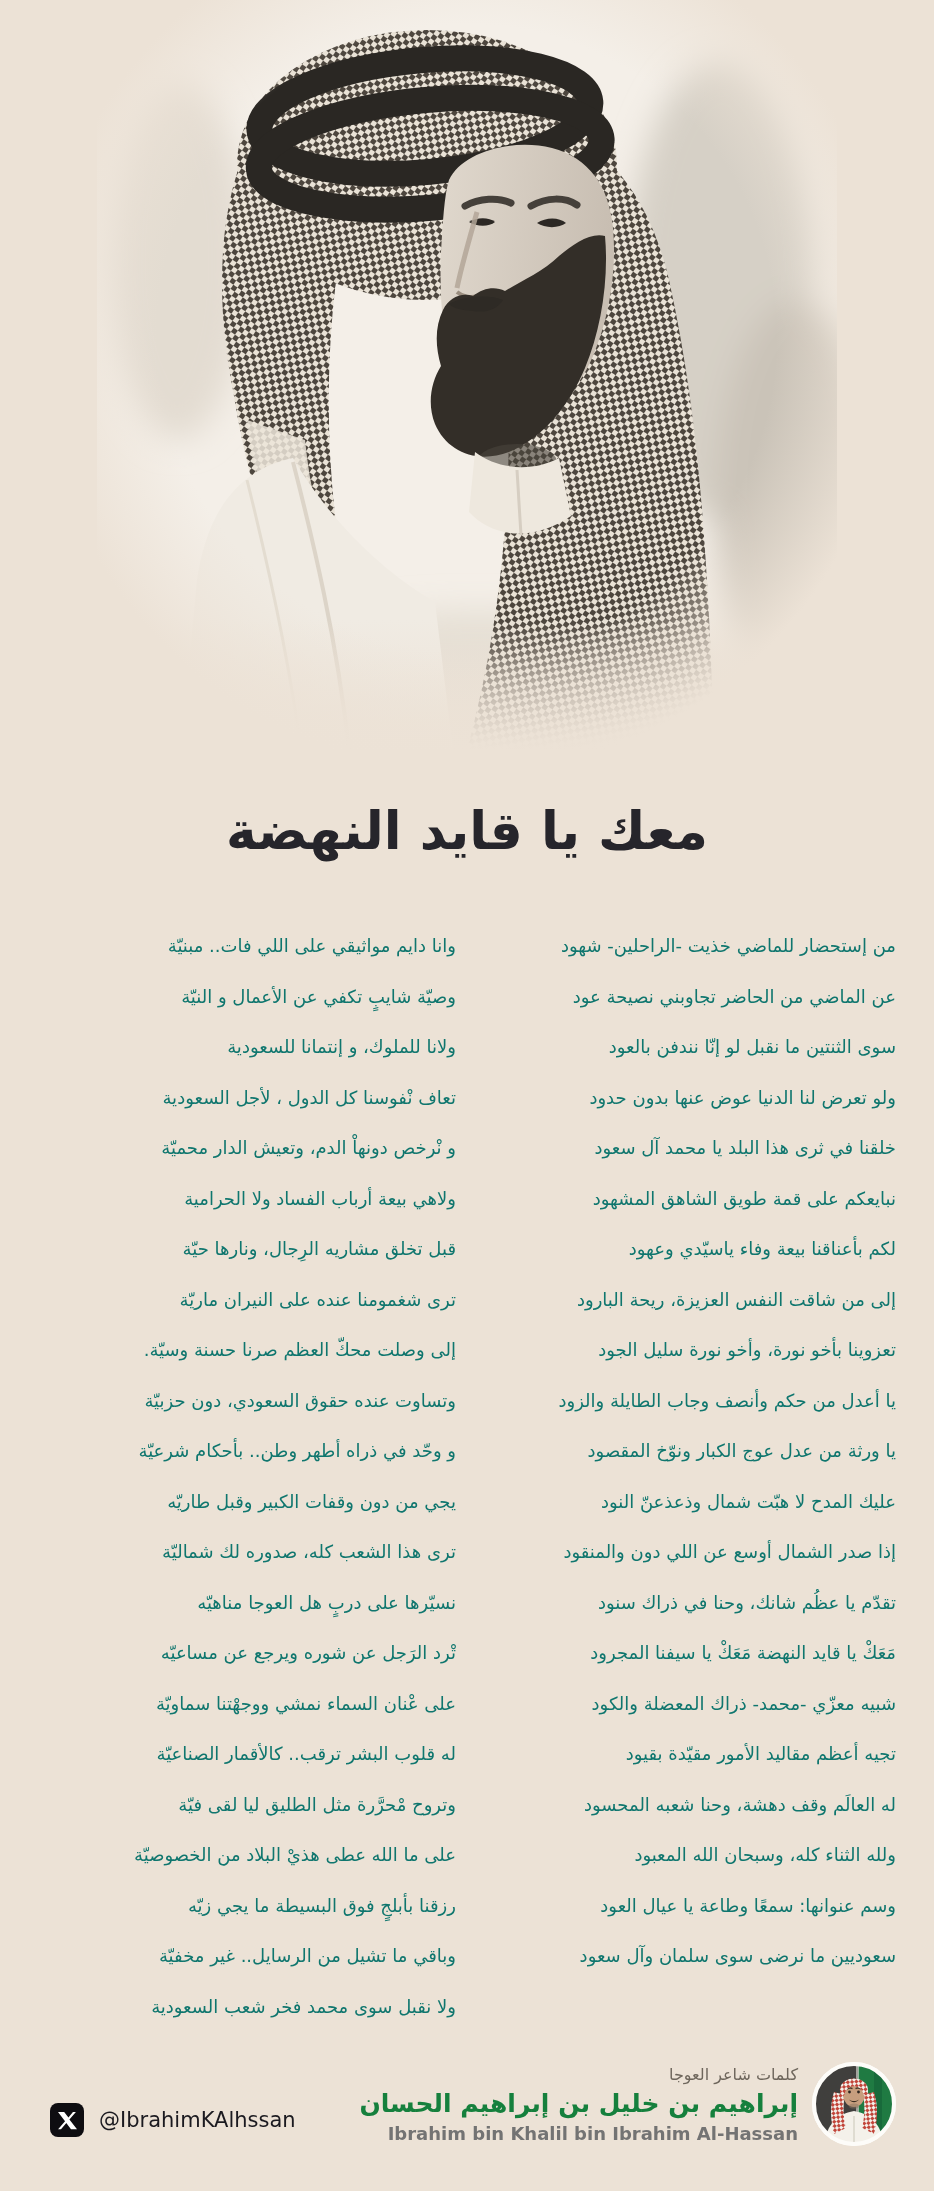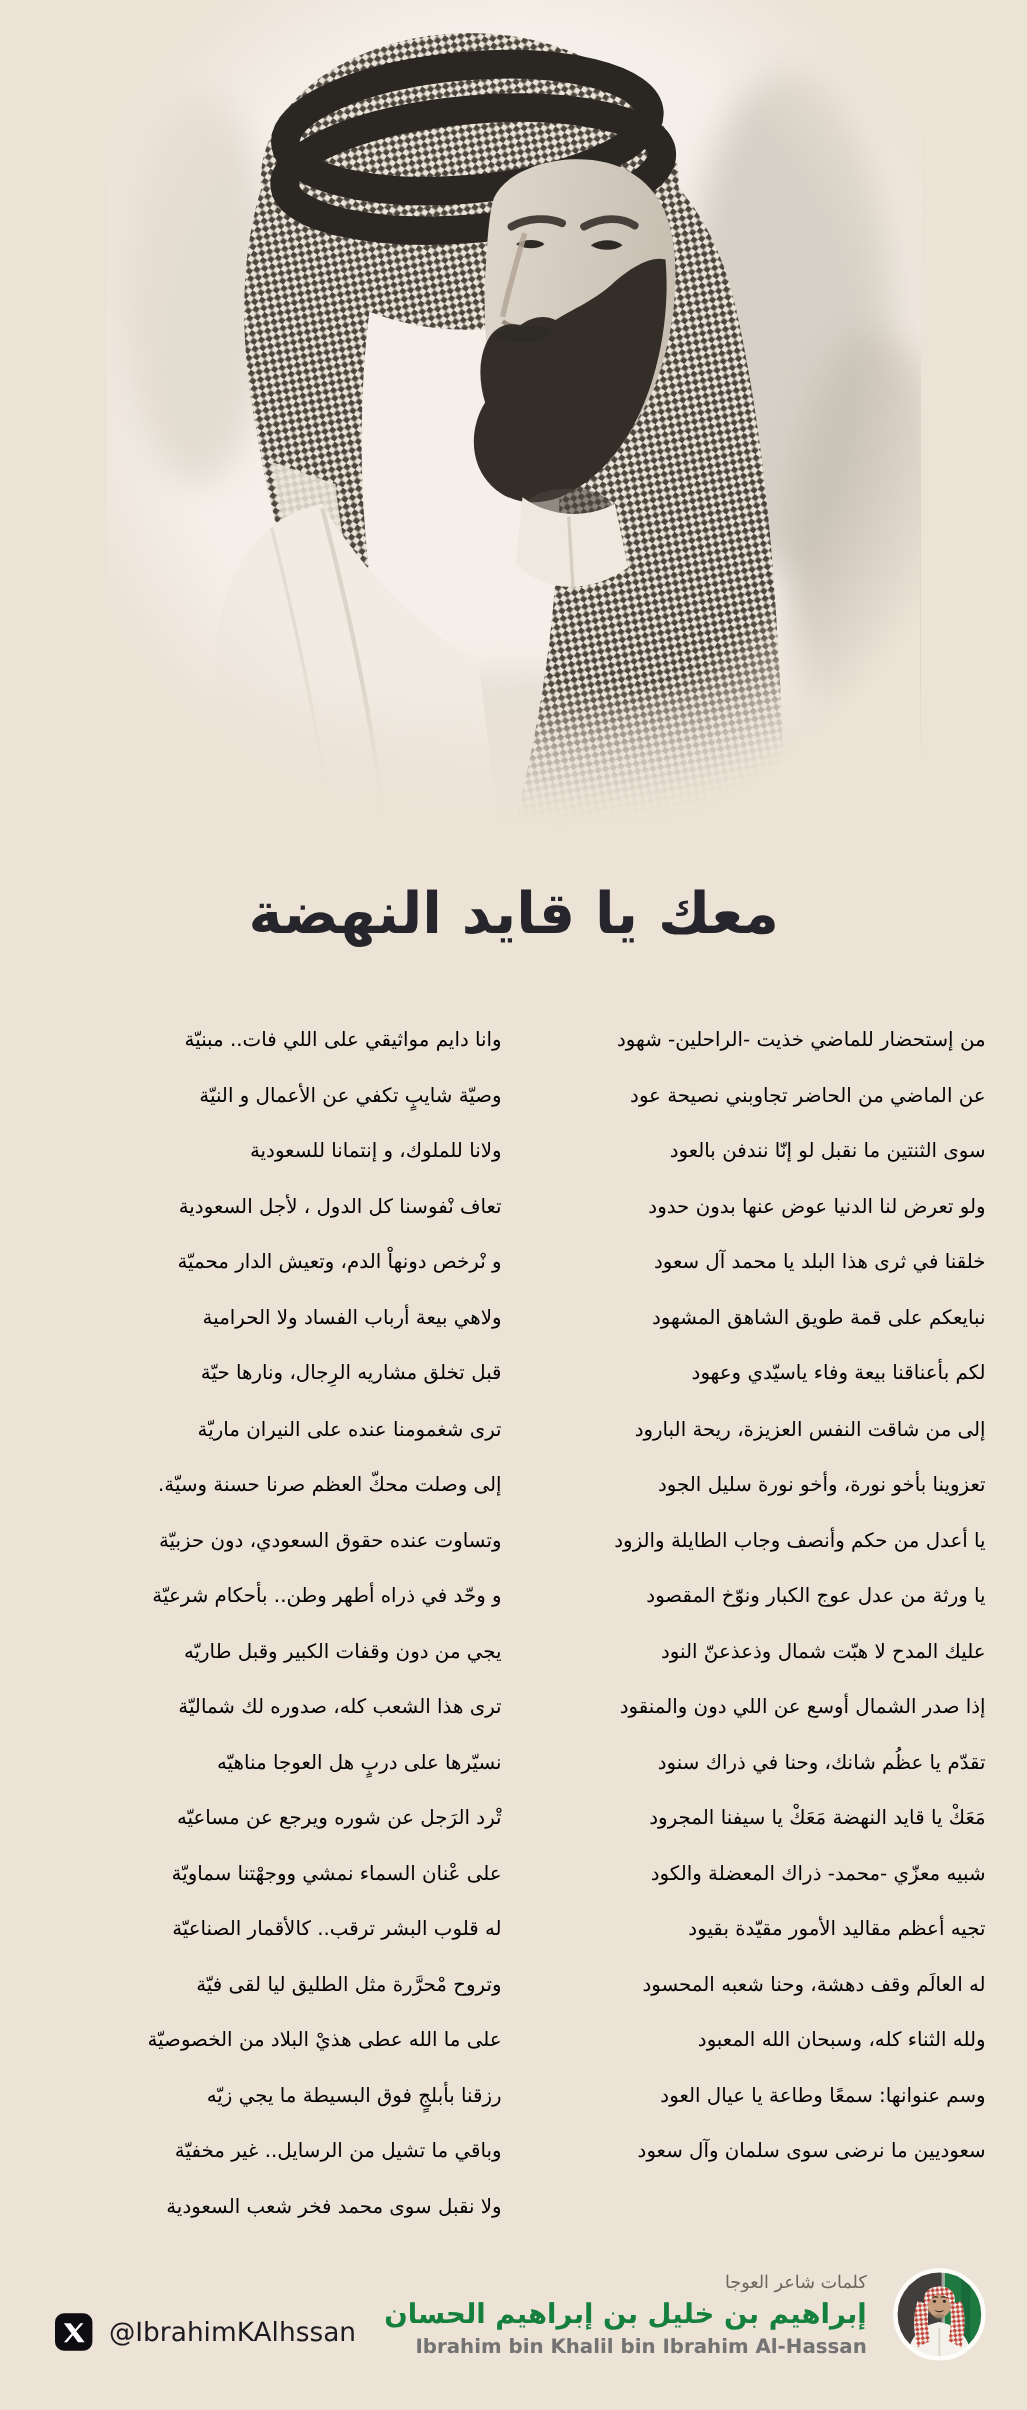--- a/index.html
+++ b/index.html
@@ -6,35 +6,35 @@
   .page{position:relative;width:934px;height:2191px;background:#ece2d6;overflow:hidden;
         font-family:"DejaVu Sans",sans-serif;}
   
   .hero{position:absolute;top:0;left:97px;width:740px;height:750px;}
   
   .title{position:absolute;top:766px;left:0;right:0;text-align:center;direction:rtl;
          font-size:52px;font-weight:bold;color:#26252b;letter-spacing:0;}
   
   .poem{position:absolute;top:921px;left:38px;right:38px;display:flex;gap:22px;direction:rtl;}
   .col{flex:1;min-width:0;overflow:visible;}
-  .line{height:50.5px;line-height:50.5px;font-size:18px;color:#000000;text-align:right;
+  .line{height:50.5px;line-height:50.5px;font-size:18px;color:#0f766e;text-align:right;
         direction:rtl;white-space:nowrap;}
   
   .credit{position:absolute;top:2062px;right:38px;display:flex;direction:rtl;
-          align-items:center;gap:24px;}
+          align-items:center;gap:14px;}
   .avatar{width:84px;height:84px;flex:0 0 auto;}
   .credit-text{text-align:right;direction:rtl;}
   .credit-label{font-size:16px;color:#6e665c;margin-bottom:5px;}
   .poet-ar{font-size:25px;font-weight:bold;color:#15803d;line-height:1.2;}
   .poet-en{font-size:18px;font-weight:bold;color:#737373;direction:ltr;margin-top:4px;}
   
   .social{position:absolute;left:50px;top:2103px;display:flex;align-items:center;gap:15px;}
   .x-badge{width:34px;height:34px;background:#0e0d11;border-radius:8px;
            display:flex;align-items:center;justify-content:center;}
-  .x-handle{font-size:24px;color:#1b1a20;}
+  .x-handle{font-size:21px;color:#1b1a20;}
 </style>
 </head>
 <body>
 
 <div class="page">
 
   <div class="hero">
     <svg width="740" height="750" viewBox="0 0 740 750">
       <defs>
         <pattern id="shem" width="10" height="10" patternUnits="userSpaceOnUse" patternTransform="rotate(35)">

